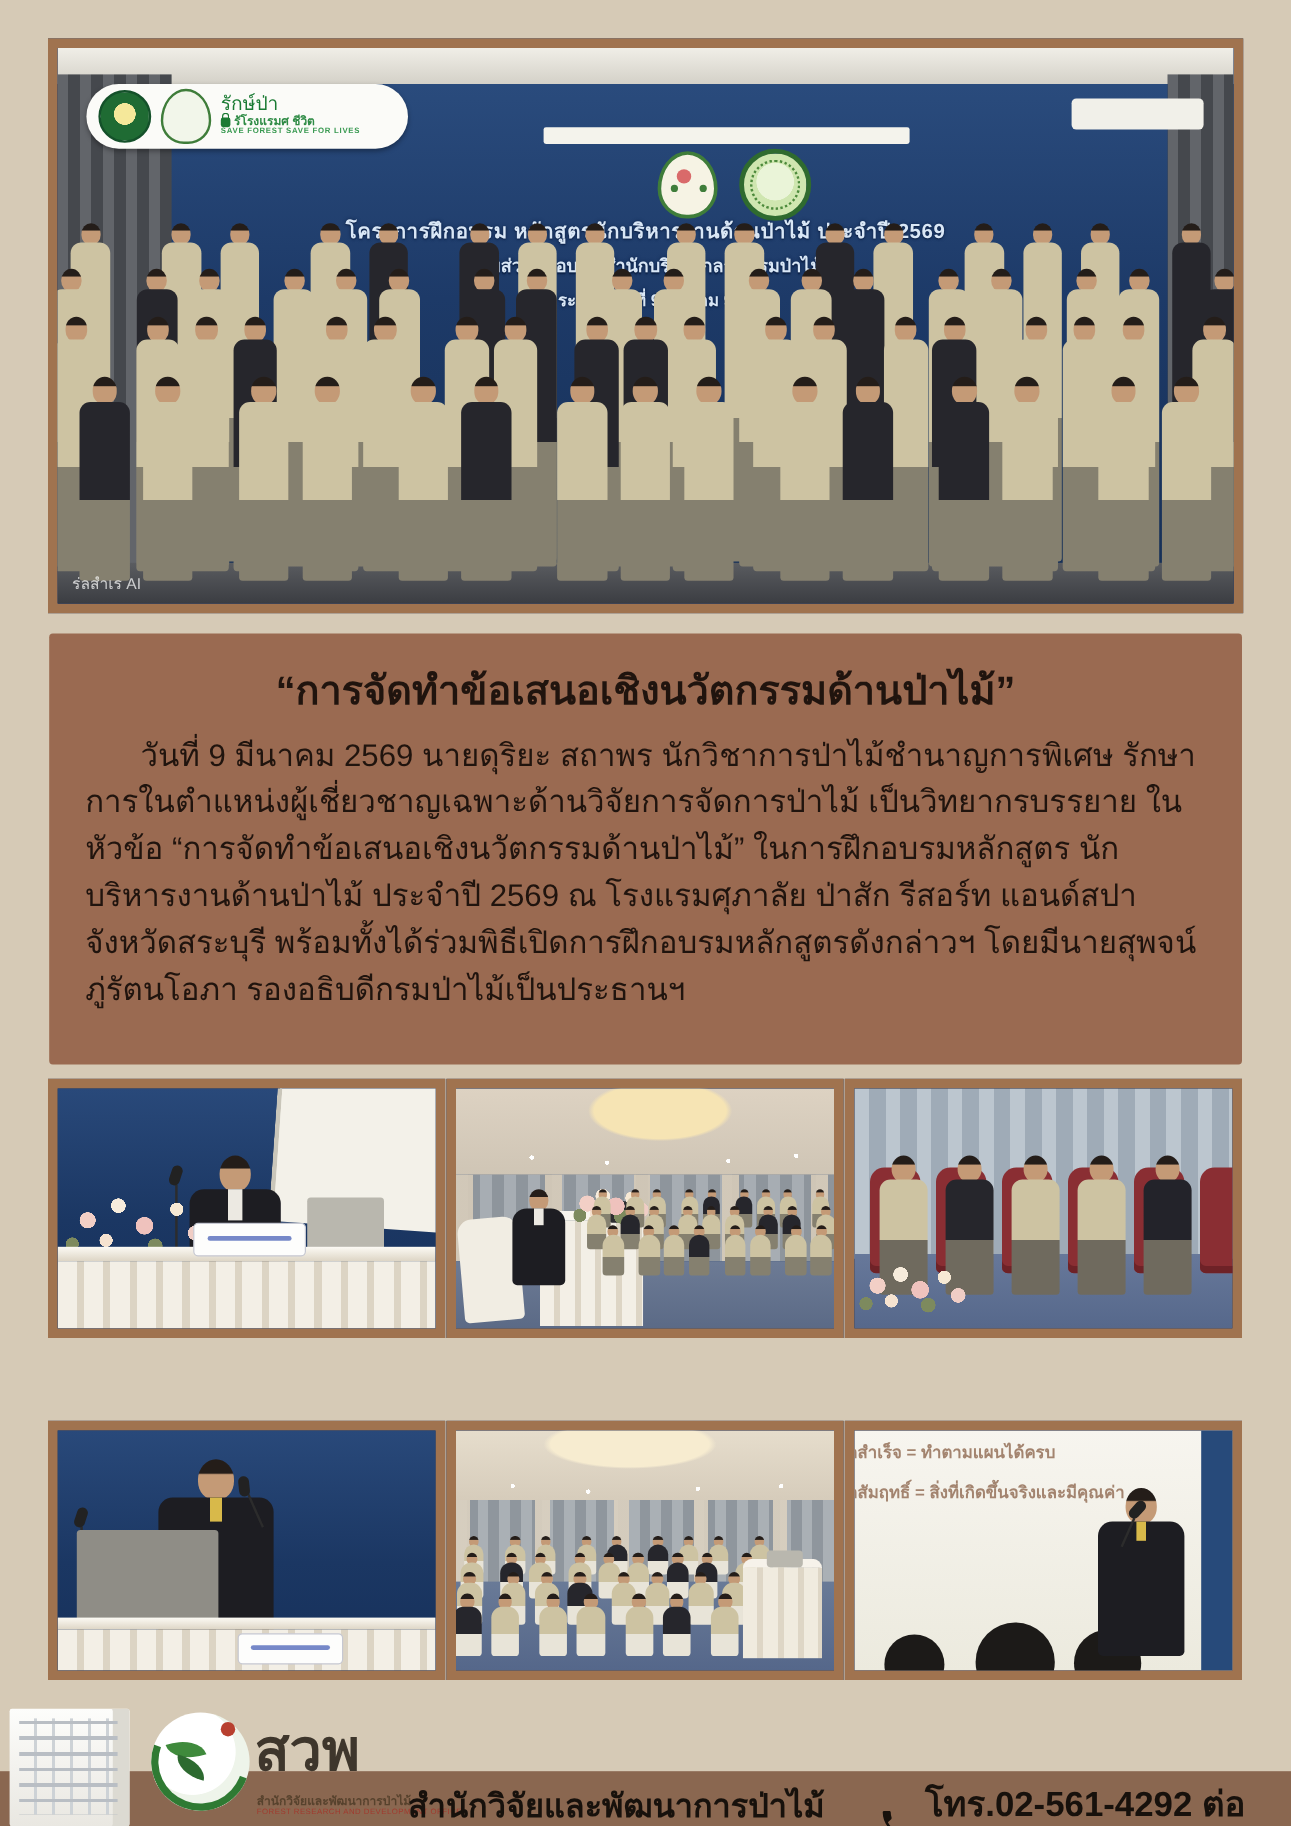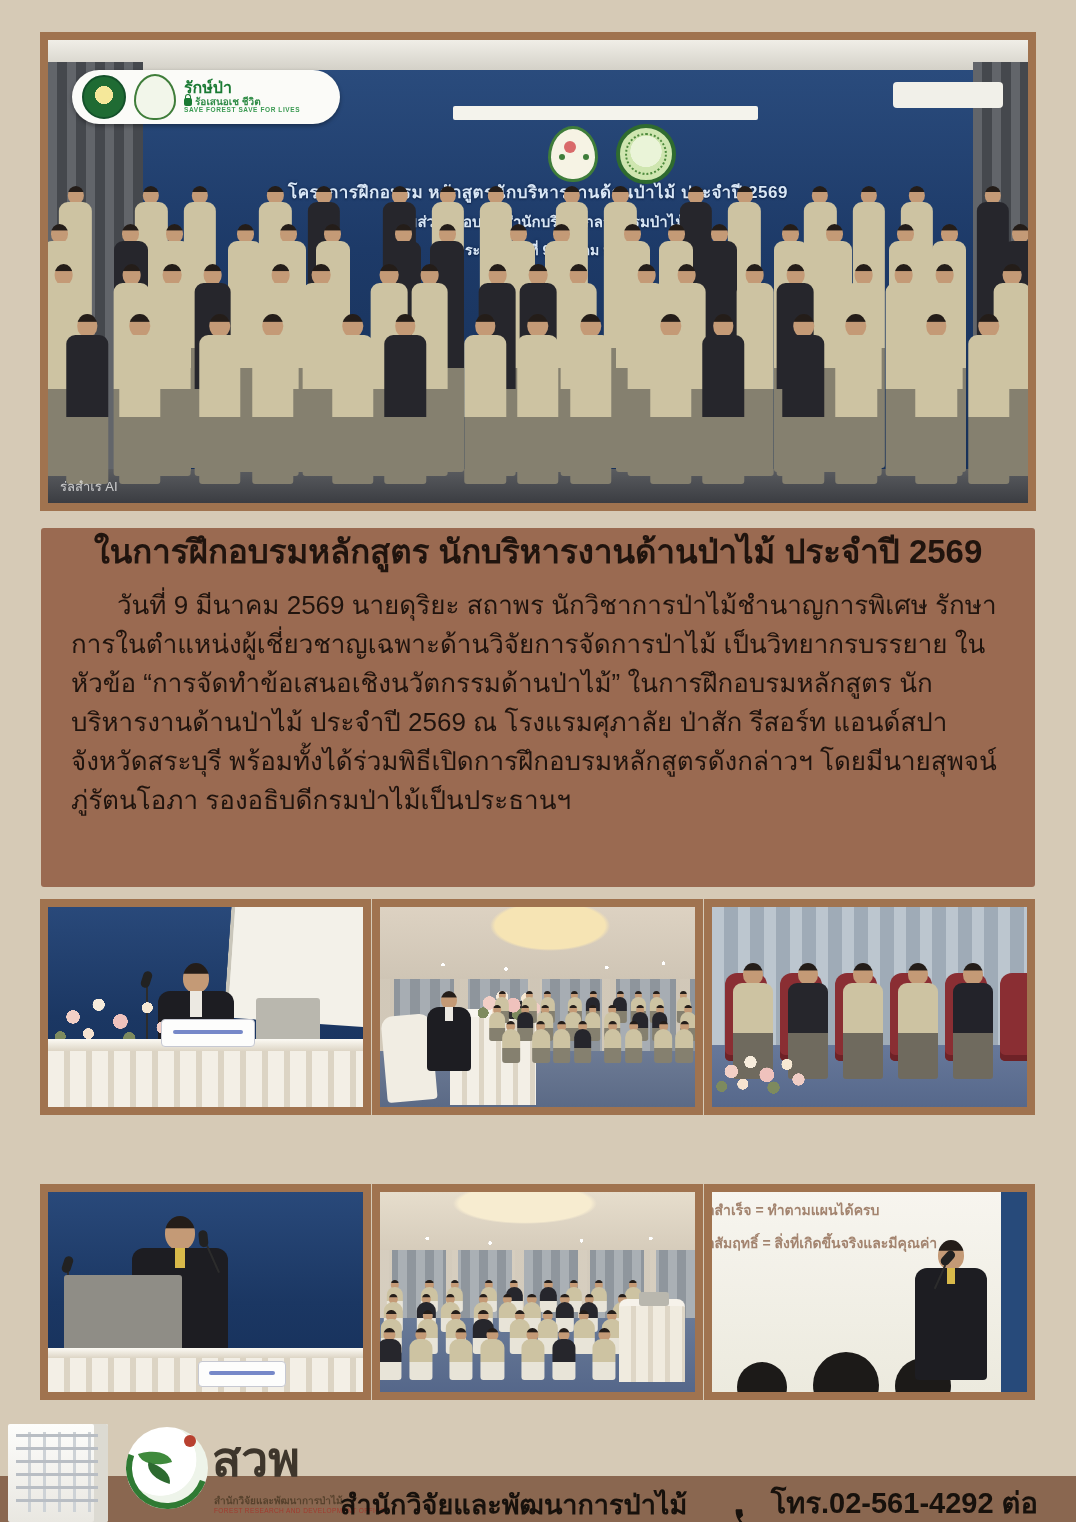--- a/index.html
+++ b/index.html
@@ -32,21 +32,21 @@
   .backdrop-text .bl3{font-size:14px;margin-top:5px;}
   .backdrop-text .bl4{font-size:14px;margin-top:4px;}
 
   .floor{position:absolute;left:0;right:0;bottom:0;height:34px;background:linear-gradient(#5a5c60,#3b3d42);z-index:3;}
 
   .banner-pill{position:absolute;left:24px;top:30px;width:268px;height:54px;border-radius:28px;background:#fbfbf8;
      box-shadow:0 2px 4px rgba(0,0,0,.35);z-index:40;display:flex;align-items:center;padding:0 10px;box-sizing:border-box;gap:8px;}
   .bp-seal1{width:40px;height:40px;border-radius:50%;background:radial-gradient(circle at 50% 45%,#f5e89a 0 30%,#1f6b33 31%);border:2px solid #14512a;flex:0 0 auto;}
   .bp-seal2{width:38px;height:42px;background:#f2f6ea;border:2px solid #3f7d3a;border-radius:50% 50% 46% 46%/58% 58% 42% 42%;flex:0 0 auto;}
   .bp-txt{display:flex;flex-direction:column;line-height:1.05;}
-  .bp-title{font-size:16px;font-weight:bold;color:#1a7a33;}
+  .bp-title{font-size:16px;font-weight:normal;color:#1a7a33;}
   .bp-sub{font-size:10px;font-weight:bold;color:#2e8b45;display:flex;align-items:center;gap:3px;}
   .bp-lock{display:inline-block;width:8px;height:8px;background:#1a7a33;border-radius:2px;position:relative;}
   .bp-lock:before{content:"";position:absolute;left:1px;top:-4px;width:4px;height:4px;border:1.5px solid #1a7a33;border-bottom:none;border-radius:4px 4px 0 0;}
   .bp-tag{font-size:6.5px;font-weight:bold;color:#3a9a52;letter-spacing:.6px;}
 
   .watermark{position:absolute;left:12px;bottom:6px;font-size:13px;color:rgba(255,255,255,.72);z-index:50;}
 
   
   .article{position:absolute;left:41px;top:528px;width:994px;height:359px;background:#9a6a51;border-radius:3px;z-index:5;}
   .a-title{margin:0 10px;text-align:center;font-size:33px;font-weight:bold;color:#20140e;line-height:1.45;}
@@ -449,30 +449,30 @@
         </div>
       </div>
     <div class="floor" style="z-index:3;"></div>
     <div class="banner-pill">
       <span class="bp-seal1"></span>
       <span class="bp-seal2"></span>
       <span class="bp-txt">
         <b class="bp-title">รักษ์ป่า</b>
         <span class="bp-sub">
             <i class="bp-lock"></i>
-            <span>รัอเสนอเช ชีวิต</span>
+            <span>รัโรงแรมศ ชีวิต</span>
           </span>
         <span class="bp-tag">SAVE FOREST SAVE FOR LIVES</span>
       </span>
     </div>
     <div class="watermark">ร่ลสำเร AI</div>
   </div>
 
   <div class="article">
-    <div class="a-title">ในการฝึกอบรมหลักสูตร นักบริหารงานด้านป่าไม้ ประจำปี 2569</div>
+    <div class="a-title first">“การจัดทำข้อเสนอเชิงนวัตกรรมด้านป่าไม้”</div>
     <p class="a-body">วันที่ 9 มีนาคม 2569  นายดุริยะ สถาพร นักวิชาการป่าไม้ชำนาญการพิเศษ รักษาการในตำแหน่งผู้เชี่ยวชาญเฉพาะด้านวิจัยการจัดการป่าไม้ เป็นวิทยากรบรรยาย ในหัวข้อ “การจัดทำข้อเสนอเชิงนวัตกรรมด้านป่าไม้” ในการฝึกอบรมหลักสูตร นักบริหารงานด้านป่าไม้ ประจำปี 2569 ณ โรงแรมศุภาลัย ป่าสัก รีสอร์ท แอนด์สปา จังหวัดสระบุรี พร้อมทั้งได้ร่วมพิธีเปิดการฝึกอบรมหลักสูตรดังกล่าวฯ โดยมีนายสุพจน์ ภู่รัตนโอภา รองอธิบดีกรมป่าไม้เป็นประธานฯ</p>
   </div>
 
   <div class="frame tile t1">
     <div class="navy"></div>
     <div class="sa-screen"></div>
     <div class="man" style="left:47%;top:28%;">
       <span class="mh" style="width:26px;height:30px;"></span>
       <span class="mb" style="width:76px;height:80px;">
           <i></i>

